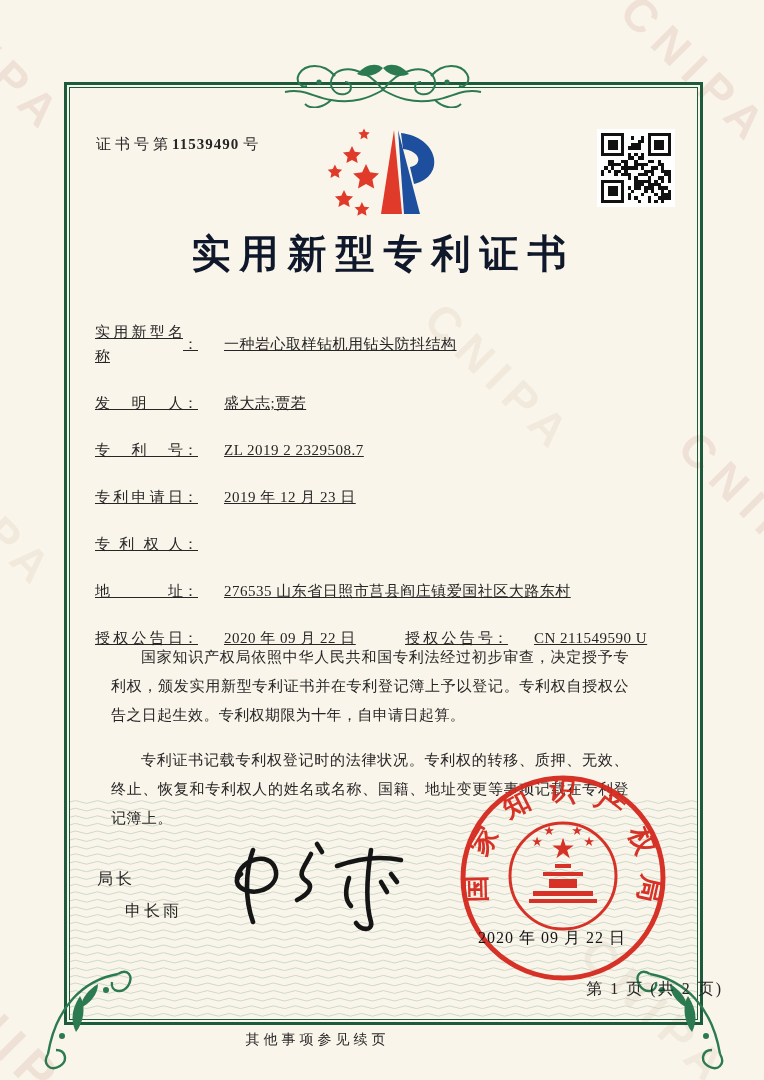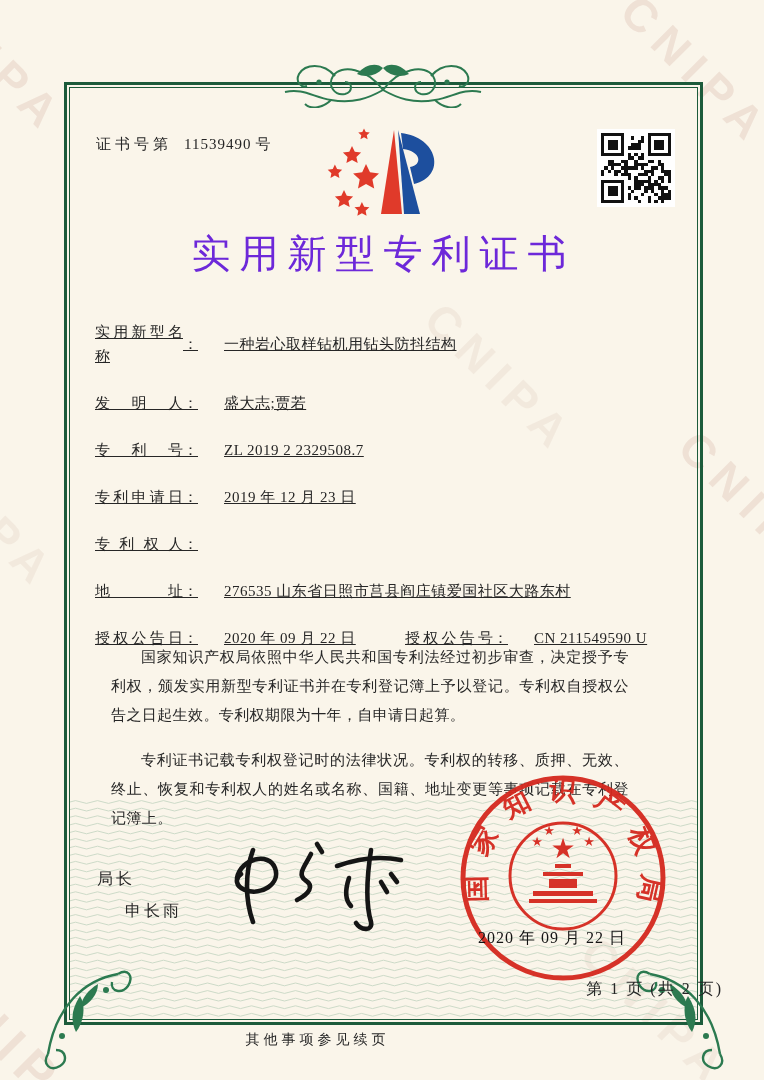--- a/index.html
+++ b/index.html
@@ -22,27 +22,27 @@
   .frame{position:absolute;left:64px;top:82px;width:639px;height:943px;
     border:3px solid #1c5b3b;box-sizing:border-box;}
   .frame-inner{position:absolute;inset:2px;border:1px solid #1c5b3b;}
   
   .orn-top{position:absolute;left:283px;top:56px;}
   .orn-corner-left{position:absolute;left:26px;top:962px;}
   .orn-corner-right{position:absolute;left:632px;top:962px;}
   .waves{position:absolute;left:70px;top:798px;}
   
   .cert-no{position:absolute;left:96px;top:135px;font-size:15px;letter-spacing:4px;}
-  .cert-no .num{letter-spacing:1px;margin-left:12px;}
+  .cert-no .num{letter-spacing:1px;margin-left:0;font-weight:bold;}
   .cert-no .suffix{margin-left:4px;}
   .logo{position:absolute;left:322px;top:124px;}
   .qr{position:absolute;left:597px;top:129px;width:78px;height:78px;background:#ffffff;}
   .qr svg{position:absolute;left:4px;top:4px;}
   .title{position:absolute;left:64px;top:227px;width:639px;text-align:center;
-    font-size:39px;font-weight:normal;letter-spacing:9px;color:#6d28d9;}
+    font-size:39px;font-weight:bold;letter-spacing:9px;color:#0f172a;}
   
   .fields{position:absolute;left:95px;top:320px;width:550px;font-size:15px;}
   .frow{display:flex;align-items:center;line-height:24px;margin-bottom:23px;text-decoration:underline;}
   .flabel{display:inline-block;width:88px;min-width:88px;
     text-align:justify;text-align-last:justify;}
   .fcolon{display:inline-block;}
   .fvalue{margin-left:26px;letter-spacing:.5px;white-space:nowrap;}
   .fvalue.fixed{width:181px;min-width:181px;}
   
   .body-text{position:absolute;left:95px;top:627px;width:550px;

